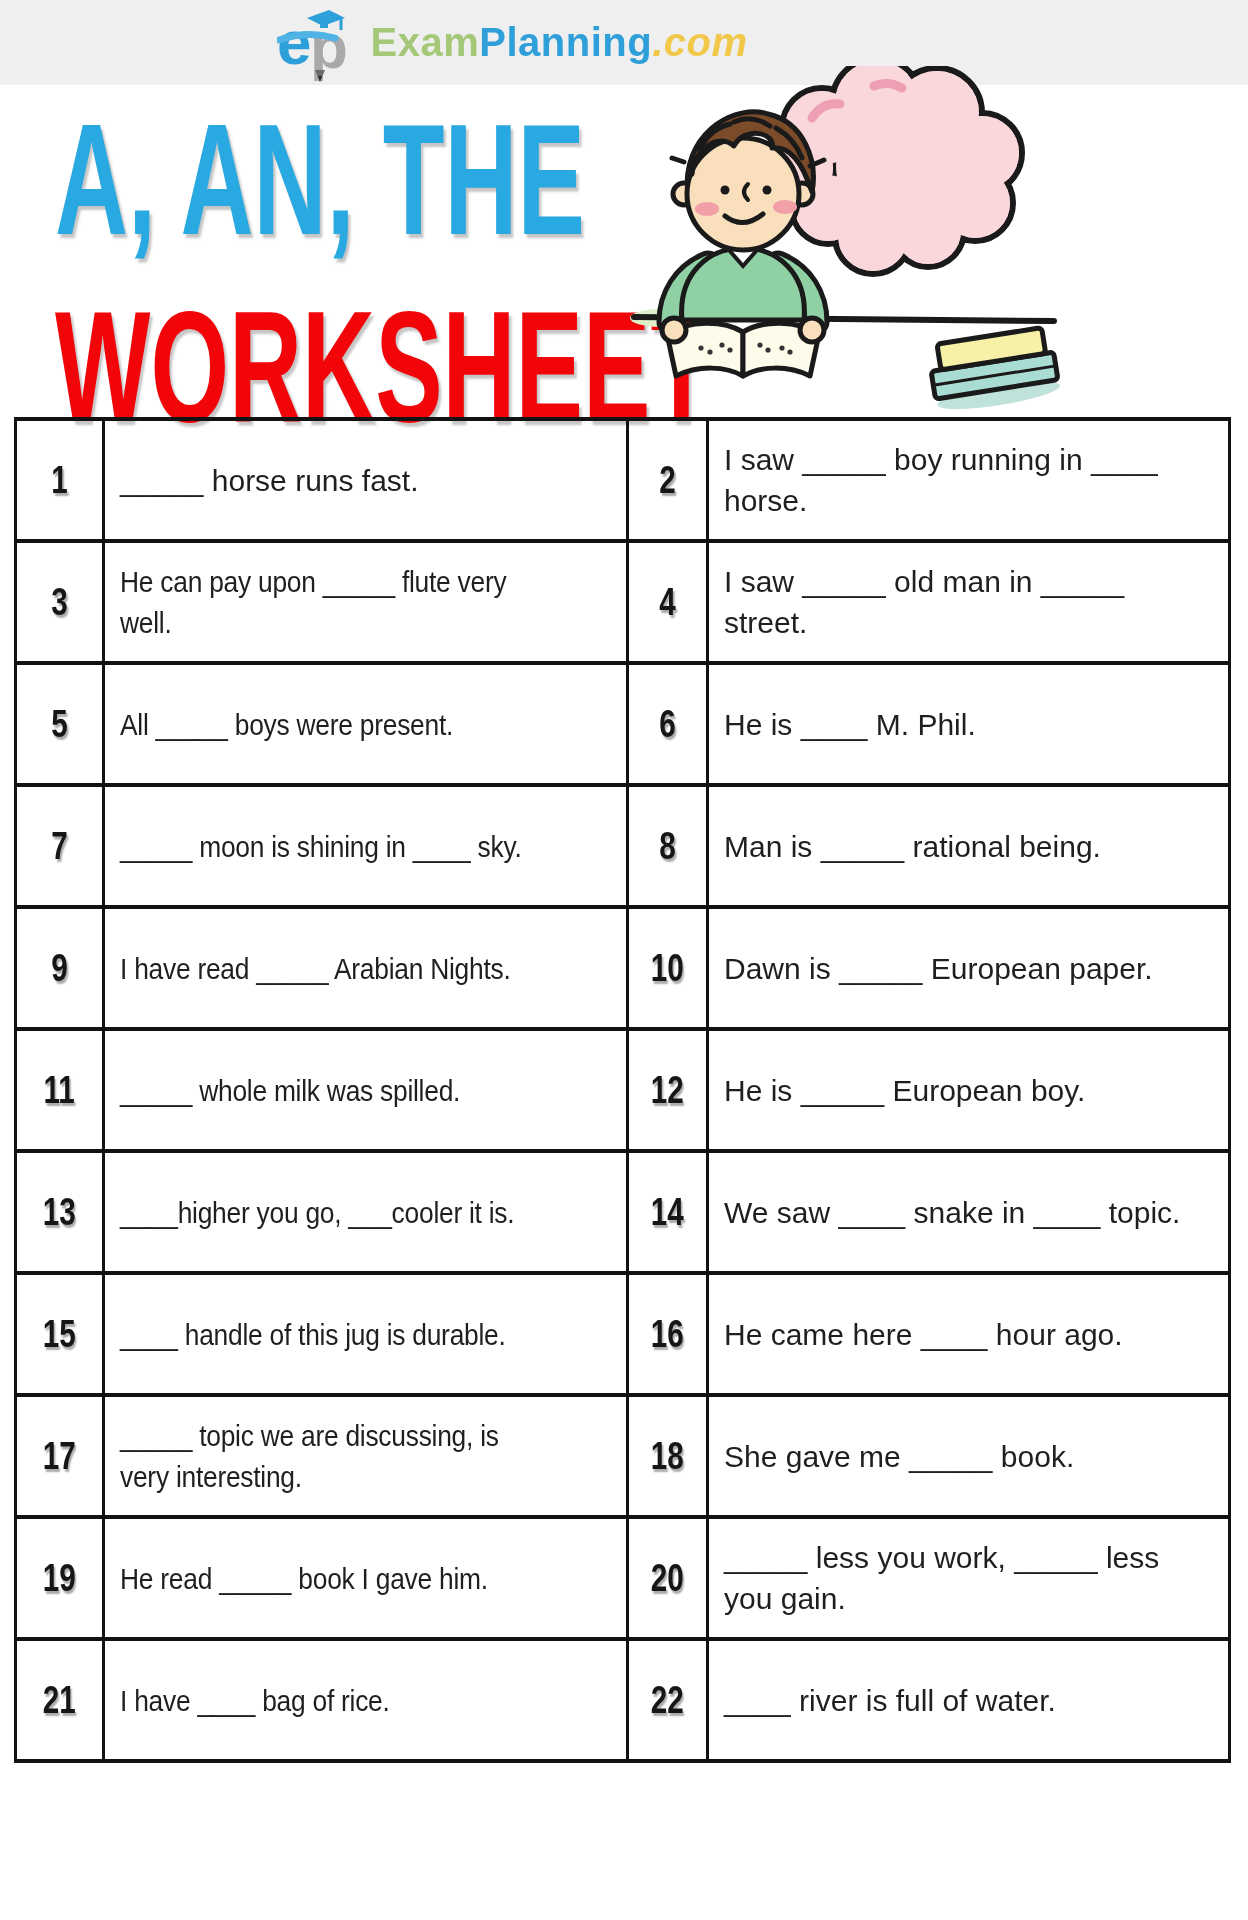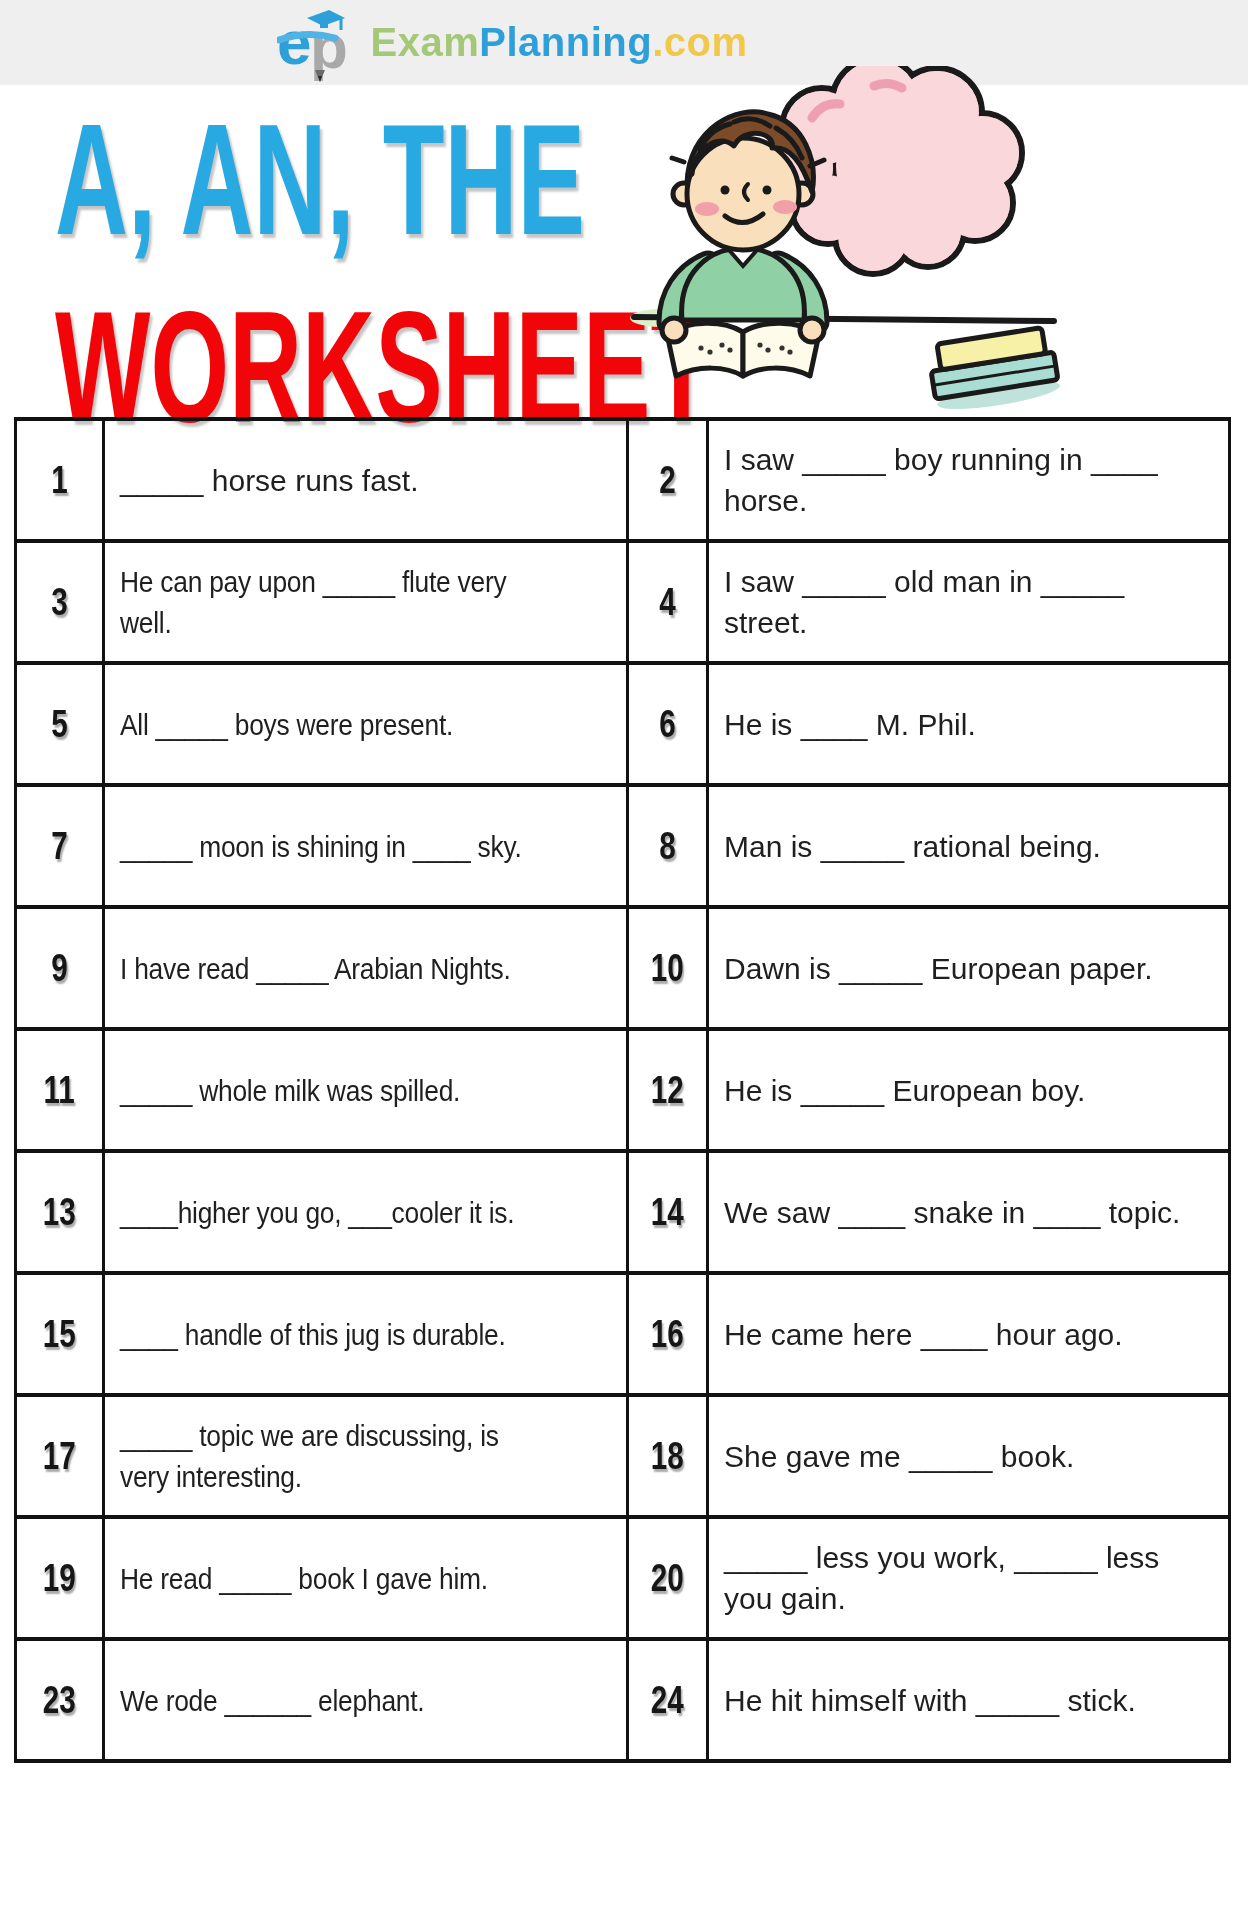--- a/index.html
+++ b/index.html
@@ -15,21 +15,21 @@
   }
   .logo-row{
     position:absolute;top:0;left:0;width:1248px;height:85px;
     display:flex;align-items:center;justify-content:center;
   }
   .logo-inner{display:flex;align-items:center;transform:translateX(-112px);}
   .logo-icon{width:84px;height:78px;margin-right:10px;margin-top:4px;}
   .brand{font-size:40px;font-weight:bold;letter-spacing:0.5px;}
   .brand .ex{color:var(--logo-green,#a4c878);}
   .brand .pl{color:var(--logo-blue,#2e9fd9);}
-  .brand .cm{color:var(--logo-yellow,#f2c84b);}
+  .brand .cm{color:var(--logo-yellow,#f2c84b);font-style:italic;}
   
   .title1,.title2{
     position:absolute;left:55px;line-height:1;font-weight:bold;
     transform:scaleX(0.64);transform-origin:0 0;white-space:nowrap;
   }
   .title1{
     top:100px;font-size:158px;color:var(--title-blue,#29a9e1);
     text-shadow:4px 4px 3px rgba(90,90,90,0.35);
   }
   .title2{
@@ -248,19 +248,19 @@
         <td class="txt"><span class="txtinner">She gave me _____ book.</span></td>
       </tr>
       <tr>
         <td class="num"><span class="numinner">19</span></td>
         <td class="txt narrow"><span class="txtinner">He read _____ book I gave him.</span></td>
         <td class="num"><span class="numinner">20</span></td>
         <td class="txt"><span class="txtinner">_____ less you work, _____ less
 you gain.</span></td>
       </tr>
       <tr>
-        <td class="num"><span class="numinner">23</span></td>
-        <td class="txt narrow"><span class="txtinner">We rode ______ elephant.</span></td>
-        <td class="num"><span class="numinner">24</span></td>
-        <td class="txt"><span class="txtinner">He hit himself with _____ stick.</span></td>
+        <td class="num"><span class="numinner">21</span></td>
+        <td class="txt narrow"><span class="txtinner">I have ____ bag of rice.</span></td>
+        <td class="num"><span class="numinner">22</span></td>
+        <td class="txt"><span class="txtinner">____ river is full of water.</span></td>
       </tr>
     </tbody>
 </table>
 
 </body></html>

